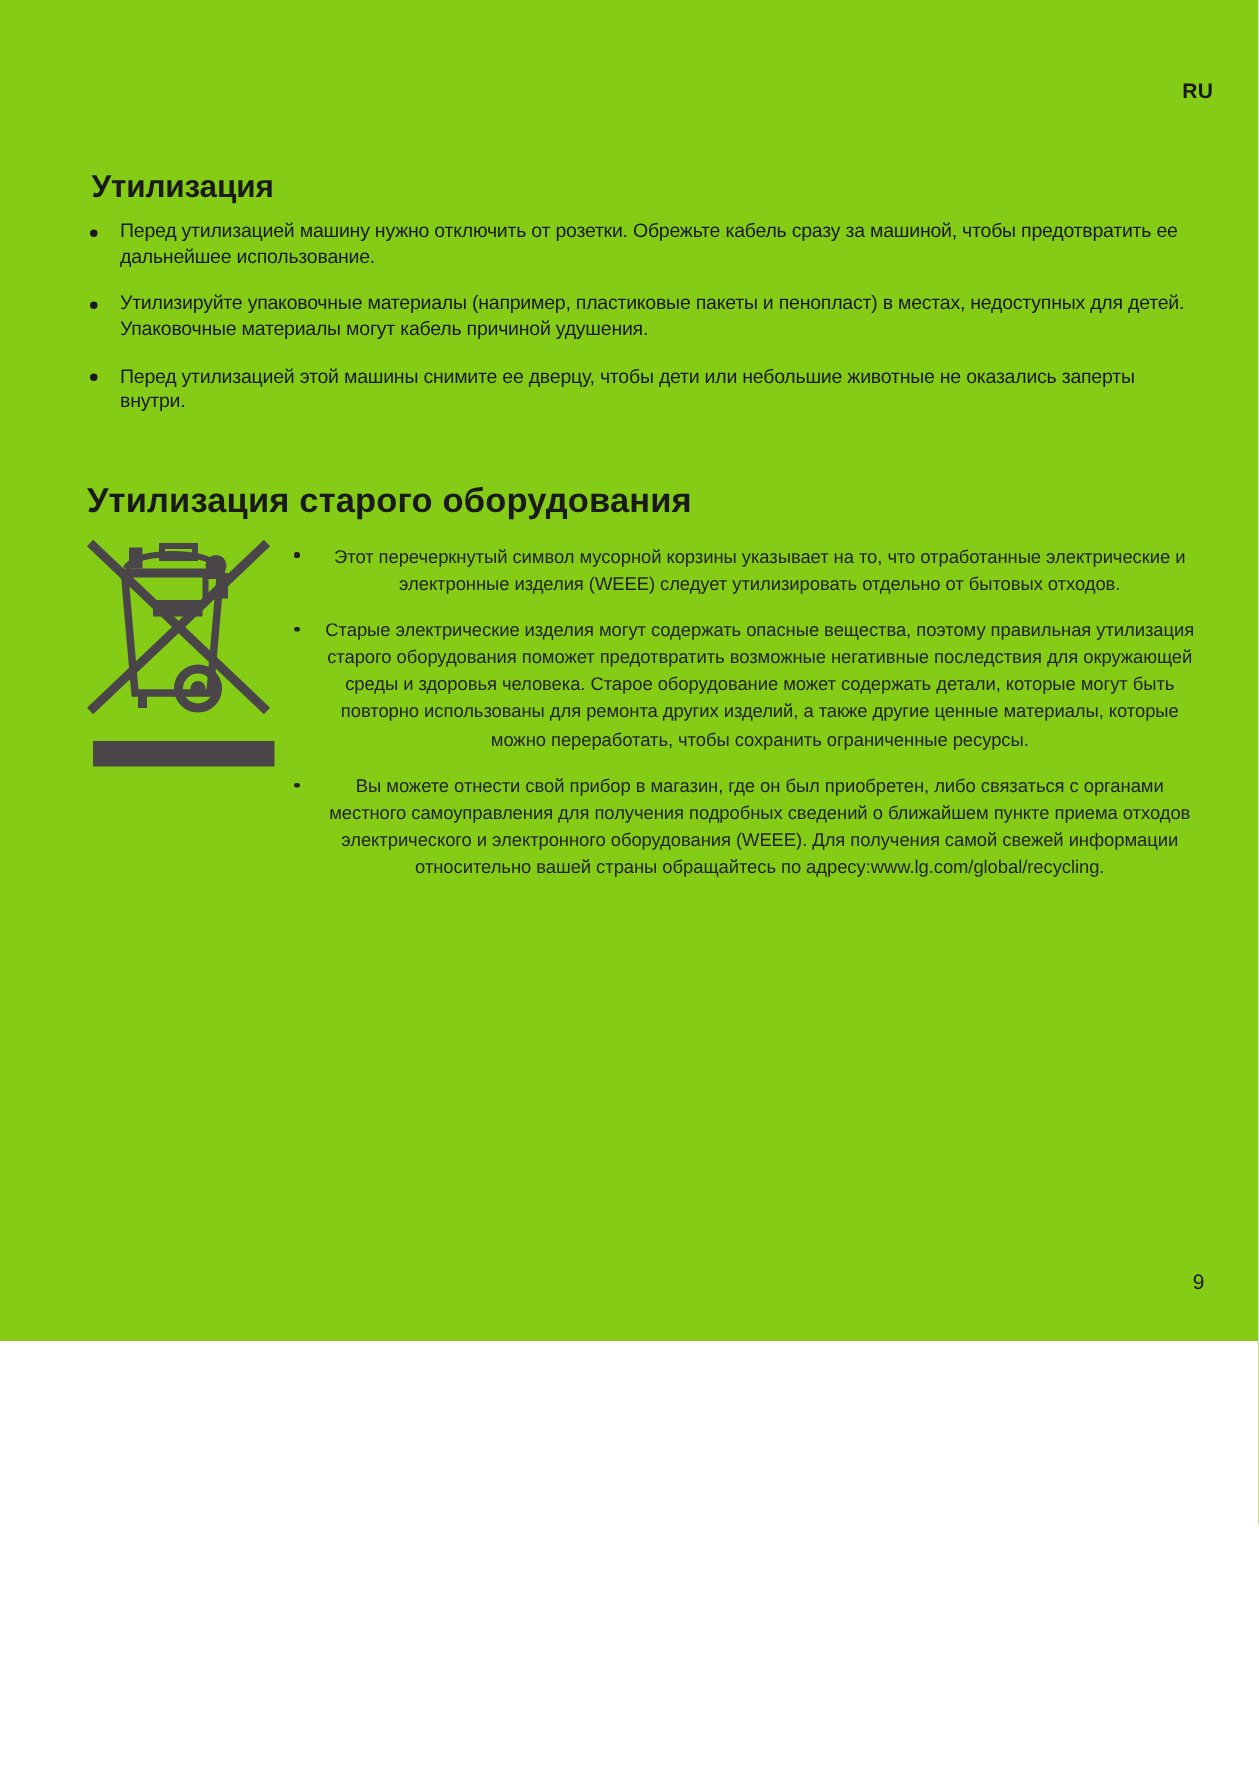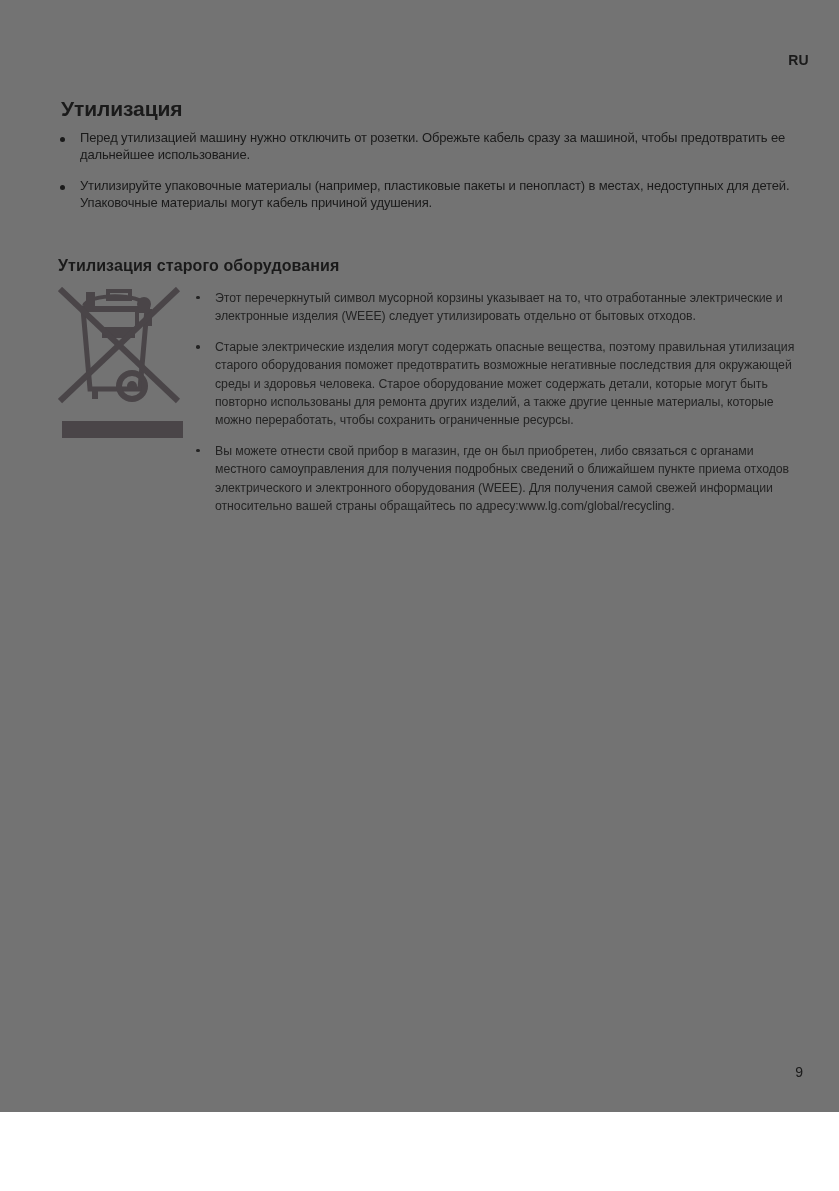--- a/index.html
+++ b/index.html
@@ -8,22 +8,22 @@
     background: #ffffff;
   }
   body {
     font-family: "Liberation Sans", sans-serif;
     color: #1a1a1a;
     -webkit-font-smoothing: antialiased;
   }
   .page {
     position: relative;
     width: 839px;
-    height: 1112px;
-    background: #737373;
+    height: 894px;
+    background: #84cc16;
     overflow: hidden;
     box-sizing: border-box;
   }
 
   
   .locale {
     position: absolute;
     top: 52px;
     right: 30px;
     font-size: 14px;
@@ -38,34 +38,34 @@
     bottom: 32px;
     right: 36px;
     font-size: 14px;
     color: #1a1a1a;
   }
 
   
   .content {
     position: absolute;
     left: 58px;
-    top: 96px;
+    top: 112px;
     width: 740px;
   }
 
   h2.section-title {
     font-size: 21px;
     font-weight: bold;
     margin: 0 0 9px 3px;
     letter-spacing: -0.1px;
     color: #1a1a1a;
     line-height: 1.2;
   }
   h2.section-title.second {
-    font-size: 16px;
+    font-size: 23px;
     margin: 0 0 10px 0;
     letter-spacing: 0.1px;
   }
 
   
   ul.big-list {
     list-style: none;
     margin: 0;
     padding: 0;
   }
@@ -94,20 +94,21 @@
   
   .gap-before-second {
     height: 44px;
   }
 
   
   .weee-block {
     display: flex;
     align-items: flex-start;
     margin-top: 2px;
+    text-align: center;
   }
   .weee-icon-col {
     width: 136px;
     flex: 0 0 136px;
     padding-top: 2px;
   }
   .weee-icon-col svg {
     display: block;
   }
   .weee-bar {
@@ -159,20 +160,24 @@
     <h2 class="section-title">Утилизация</h2>
 
     <ul class="big-list">
       <li>
         <span class="bullet"></span>
         <span>Перед утилизацией машину нужно отключить от розетки. Обрежьте кабель сразу за машиной, чтобы предотвратить ее дальнейшее использование.</span>
       </li>
       <li>
         <span class="bullet"></span>
         <span>Утилизируйте упаковочные материалы (например, пластиковые пакеты и пенопласт) в местах, недоступных для детей. Упаковочные материалы могут кабель причиной удушения.</span>
+      </li>
+      <li>
+        <span class="bullet"></span>
+        <span>Перед утилизацией этой машины снимите ее дверцу, чтобы дети или небольшие животные не оказались заперты внутри.</span>
       </li>
     </ul>
 
     <div class="gap-before-second"></div>
 
     <h2 class="section-title second">Утилизация старого оборудования</h2>
 
     <div class="weee-block">
 
       <div class="weee-icon-col">

